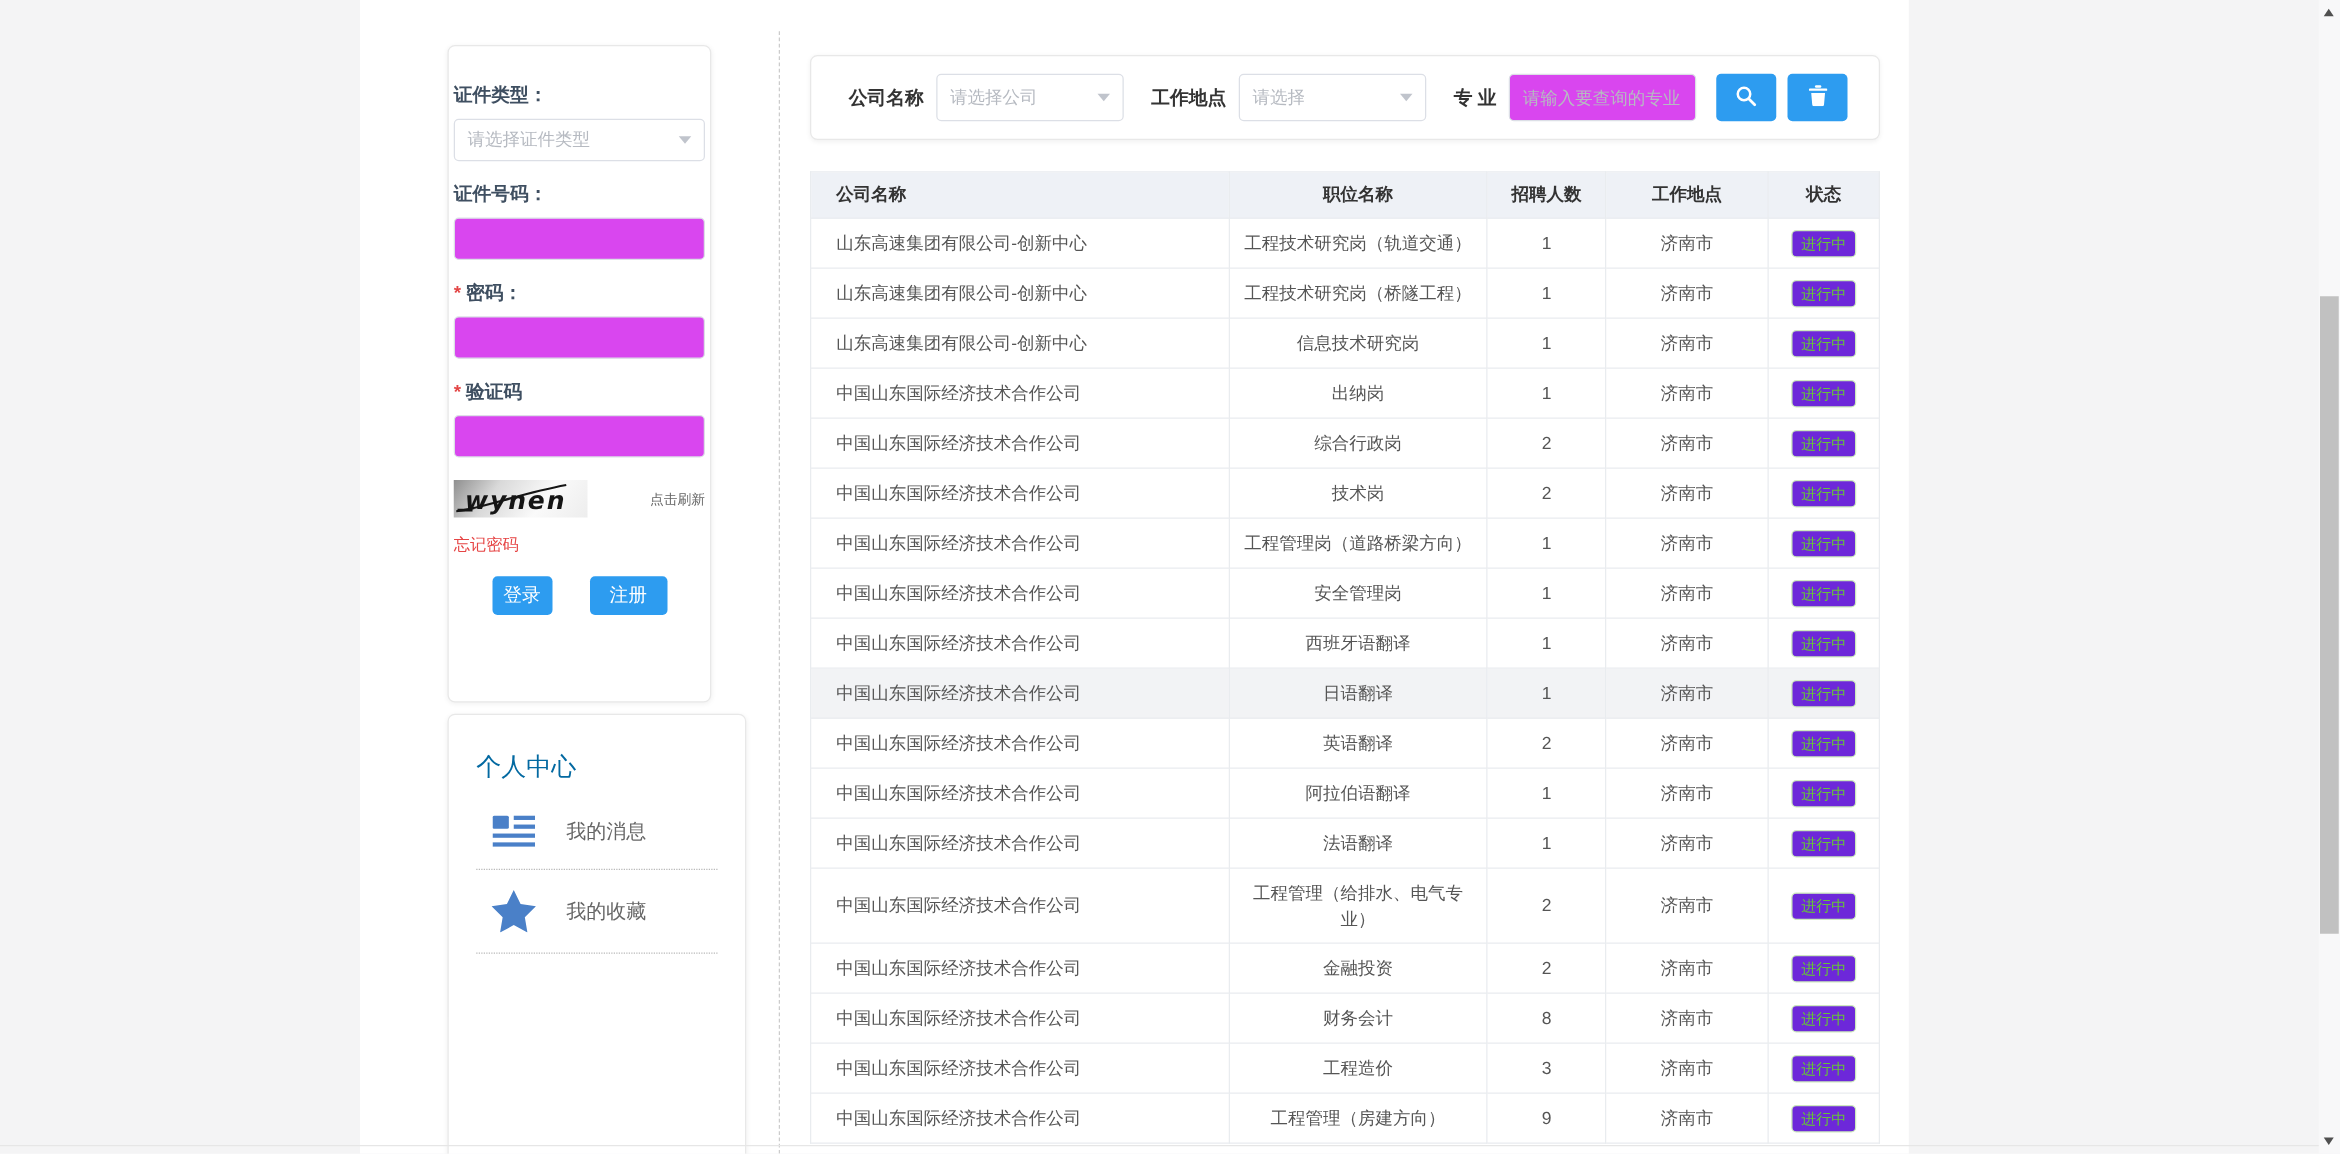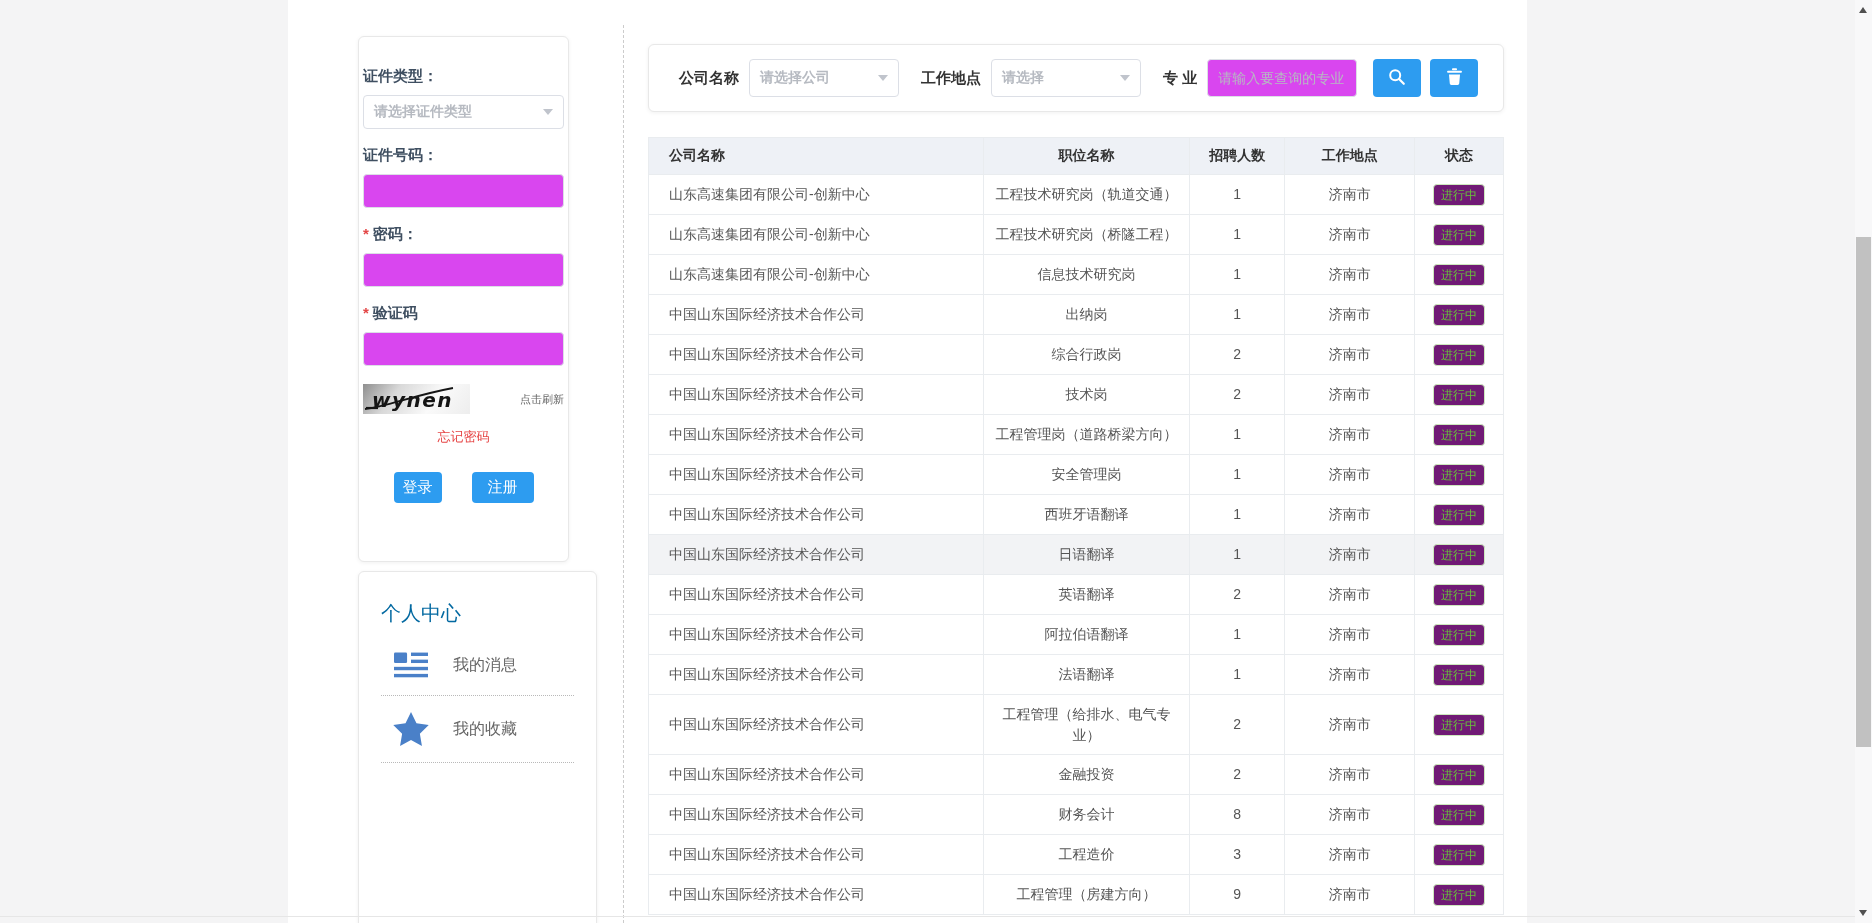--- a/index.html
+++ b/index.html
@@ -27,31 +27,31 @@
     width:100%; height:34px; border:1px solid #dcdfe6; border-radius:4px;
     padding:0 10px; font-size:14px; color:#333; outline:none; margin-bottom:17px;
     font-family:inherit; background:#d946ef;
   }
   .text-input::placeholder { color:#b6bac1; }
   .select-box {
     width:100%; height:34px; border:1px solid #dcdfe6; border-radius:4px;
     display:flex; align-items:center; justify-content:space-between;
     padding:0 10px; margin-bottom:17px; cursor:pointer; background:#fff;
   }
-  .select-placeholder { color:#b6bac1; font-size:14px;font-weight:bold; }
+  .select-placeholder { color:#b6bac1; font-size:14px; }
   .caret { width:0; height:0; border-left:5px solid transparent; border-right:5px solid transparent; border-top:6px solid #c0c4cc; }
   .captcha-row { display:flex; align-items:center; justify-content:space-between; margin-top:1px; }
   .captcha-img {
     width:107px; height:30px; cursor:pointer;
     background:linear-gradient(125deg,#8f8f8f 0%,#d9d9d9 30%,#fafafa 65%,#ededed 100%);
   }
   .refresh-link { font-size:11px; color:#666; cursor:pointer; }
-  .forgot-row { text-align:center; margin-top:13px; }
+  .forgot-row { text-align:left; margin-top:13px; }
   .forgot-link { font-size:13px; color:#e64545; cursor:pointer; }
-  .btn-row { display:flex; justify-content:center; gap:30px; margin-top:26px; }
+  .btn-row { display:flex; justify-content:center; gap:30px; margin-top:16px; }
   .btn {
     background:#2d9cf0; color:#fff; border:none; border-radius:4px;
     font-size:15px; height:31px; cursor:pointer; font-family:inherit;
   }
   .btn-login { width:48px; }
   .btn-register { width:62px; }
 
   
   .personal-card { position:absolute; left:70px; top:571px; width:239px; height:392px; padding:24px 22px; }
   .pc-title { font-size:20px; font-weight:500; color:#0369a1; margin:4px 0 8px; }
@@ -83,21 +83,21 @@
   }
   .job-table th, .job-table td { border:1px solid #e9ecef; }
   .job-table thead th {
     background:#eef1f6; height:37px; color:#333; font-weight:bold;
     text-align:center; font-size:14px;
   }
   .job-table td { color:#555; padding:8.5px 8px; line-height:21px; text-align:center; }
   .job-table th.col-company, .job-table td.col-company { text-align:left; padding-left:20px; }
   .row-hover td { background:#f2f3f5; }
   .badge {
-    display:inline-block; background:#701a75; border:1px solid #cde9bd; color:#67c23a;
+    display:inline-block; background:#6d28d9; border:1px solid #cde9bd; color:#67c23a;
     font-size:12px; padding:4px 7px; border-radius:4px; line-height:1; cursor:default;
   }
 
   
   .scrollbar { position:absolute; right:0; top:0; width:17px; height:923px; background:#f8f8f9; }
   .sb-up { position:absolute; top:7px; left:4px; width:0; height:0;
     border-left:4px solid transparent; border-right:4px solid transparent; border-bottom:6px solid #505050; cursor:pointer; }
   .sb-down { position:absolute; bottom:7px; left:4px; width:0; height:0;
     border-left:4px solid transparent; border-right:4px solid transparent; border-top:6px solid #505050; cursor:pointer; }
   .sb-thumb { position:absolute; top:237px; left:1px; width:15px; height:510px; background:#c1c1c1; cursor:grab; }

